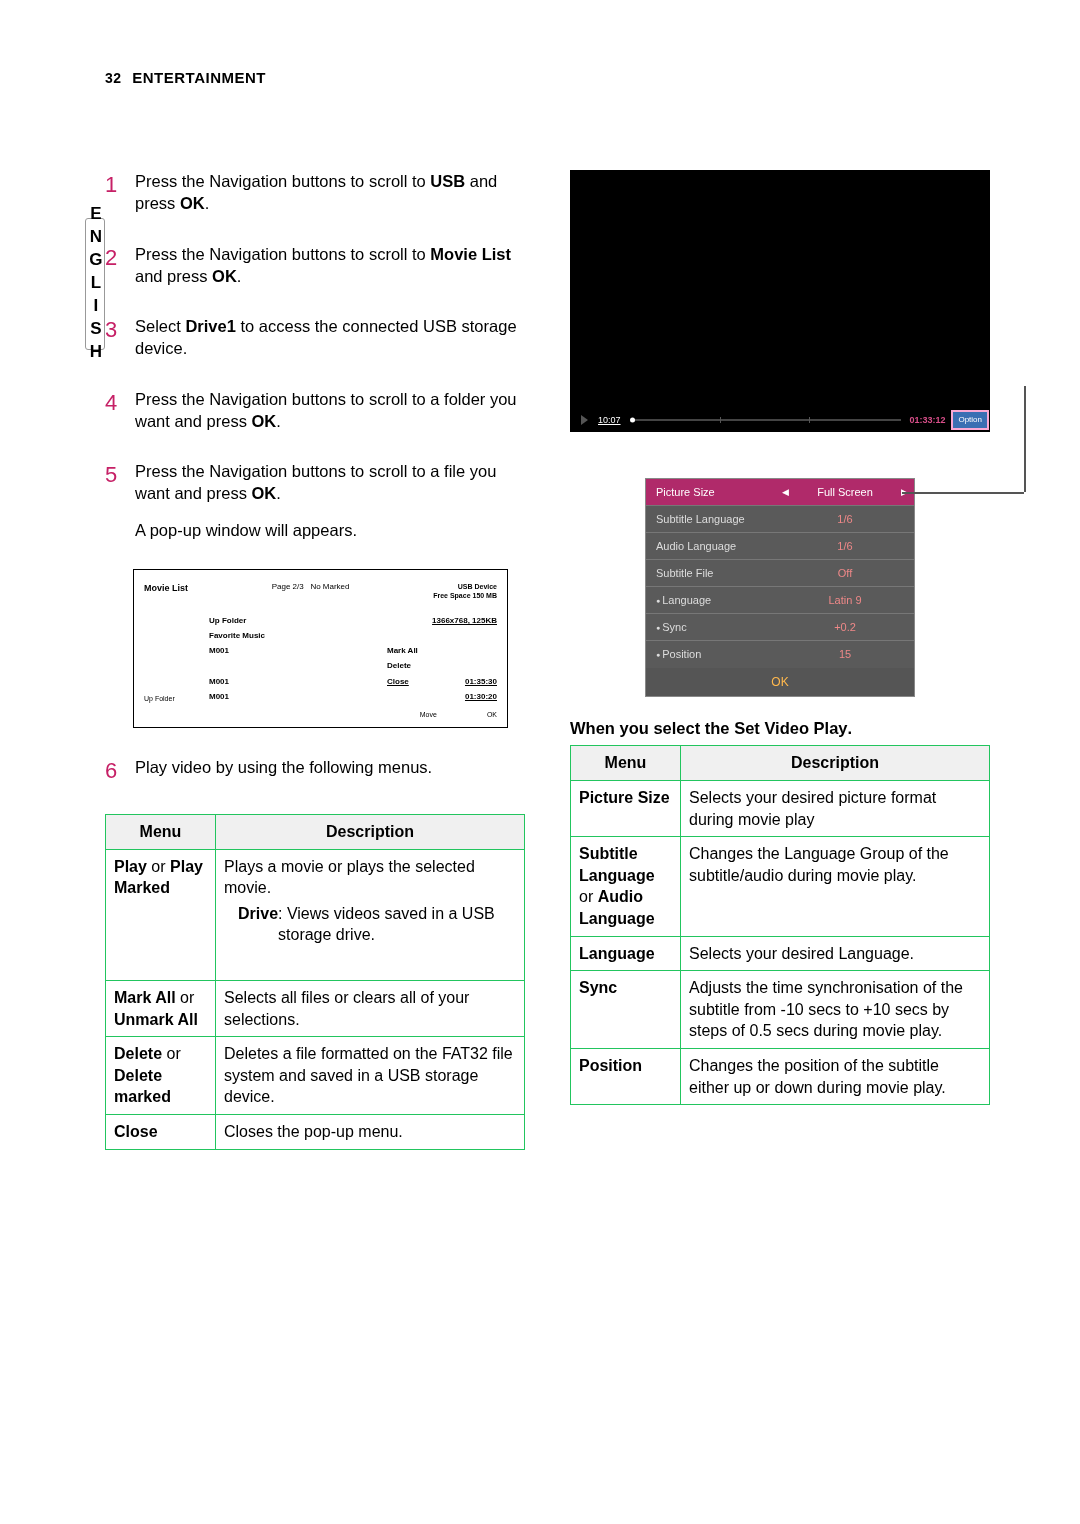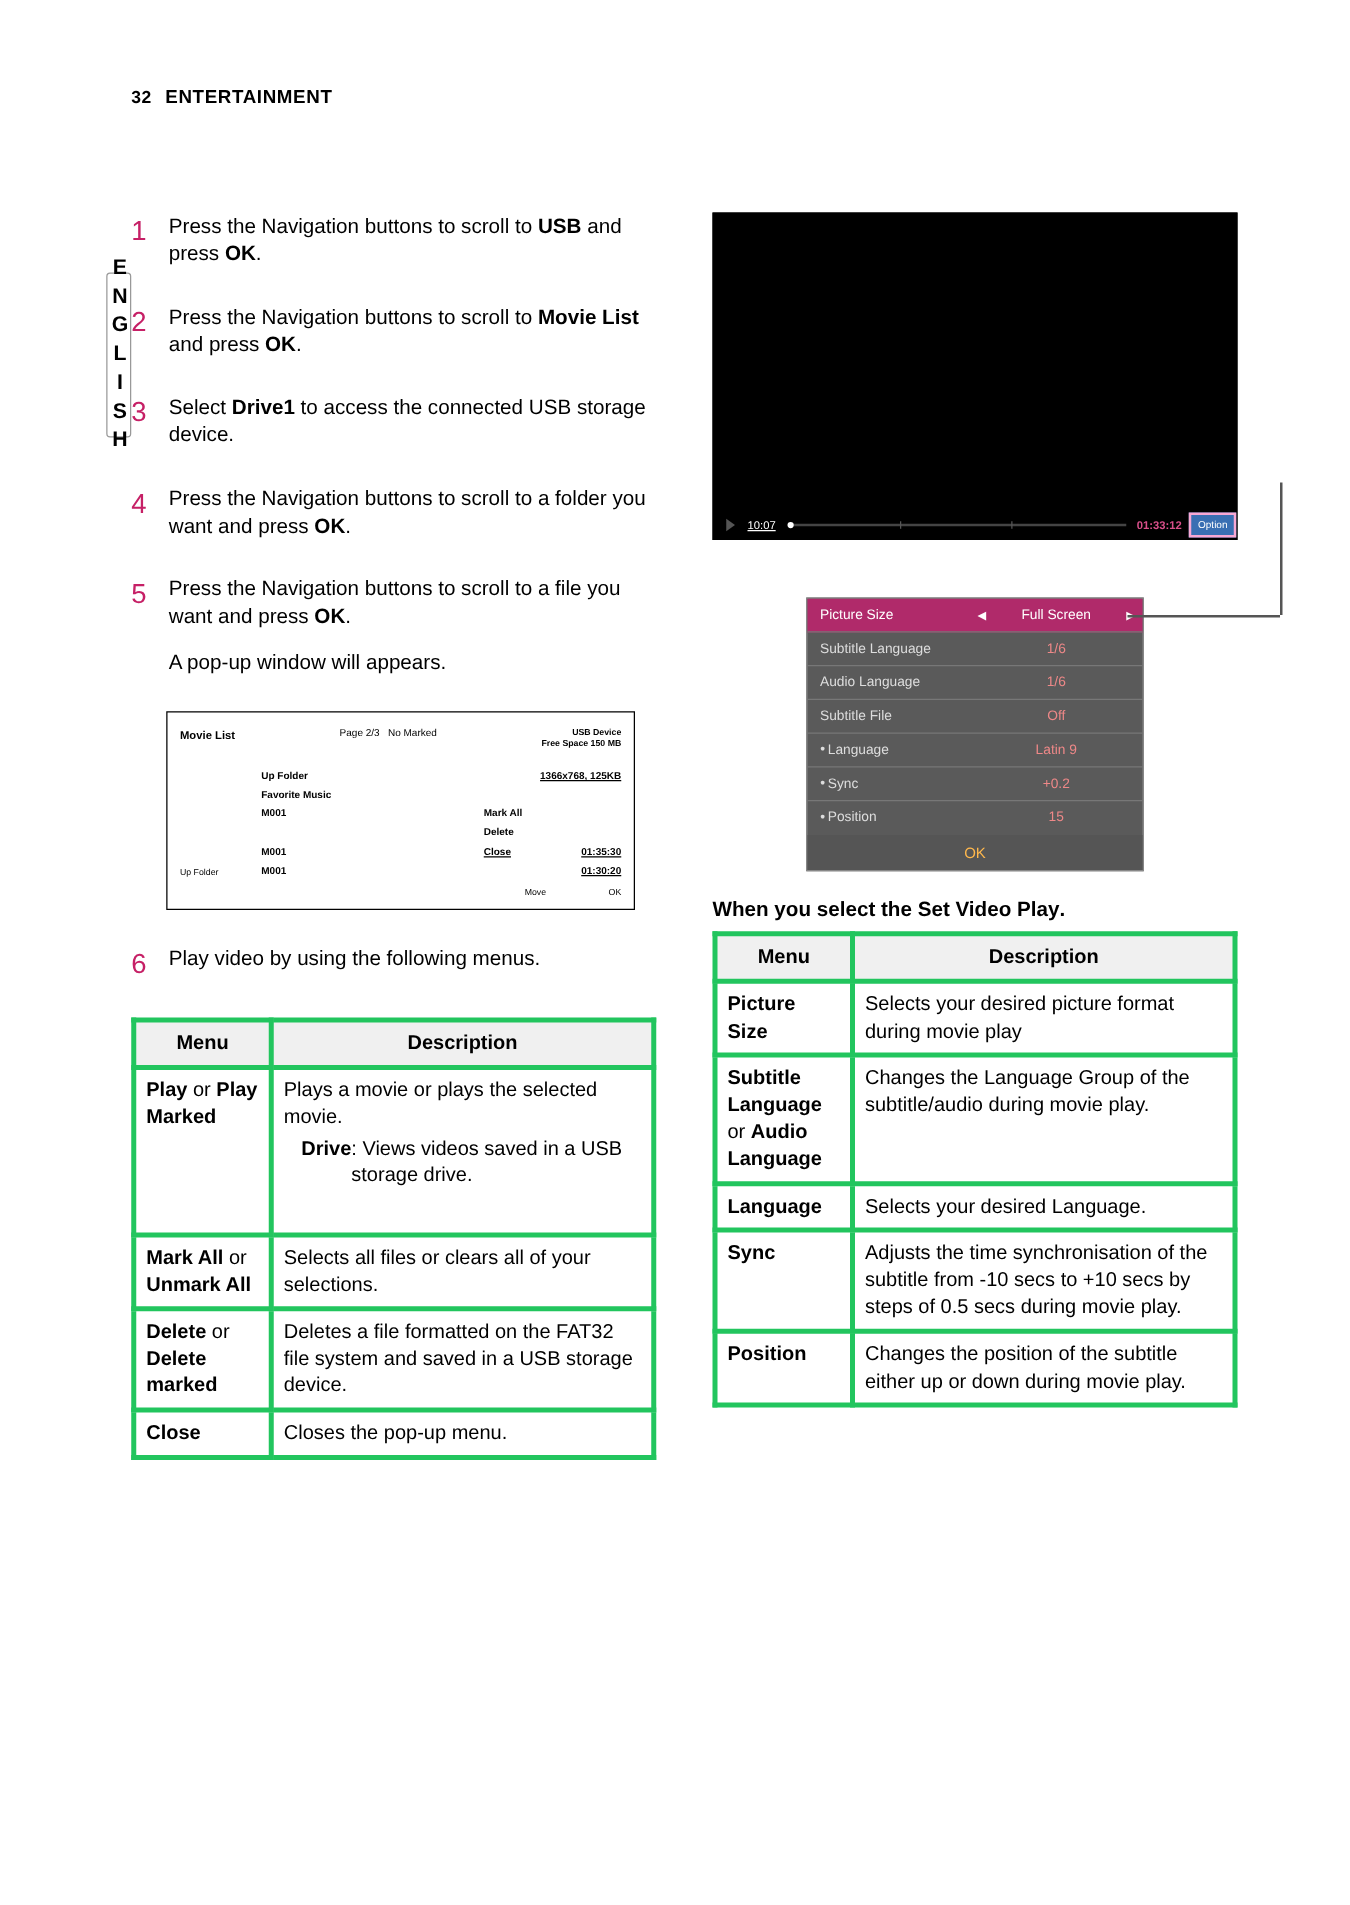--- a/index.html
+++ b/index.html
@@ -86,21 +86,21 @@
   .movielist .ml-foot { display:flex; justify-content:flex-end; gap:50px; font-size:7px; margin-top:6px; }
 
   
   table.desc {
     border-collapse: collapse;
     width: 100%;
     margin-top: 6px;
     font-size: 16px;
   }
   table.desc th, table.desc td {
-    border: 4px solid #22c55e;
+    border: 1px solid #22c55e;
     padding: 6px 8px;
     vertical-align: top;
     text-align: left;
   }
   table.desc th { background: #f0f0f0; font-weight: bold; text-align:center; }
   table.desc td.menu-col { width: 110px; font-weight: normal; }
   table.desc ul { margin: 4px 0 0 14px; padding: 0; }
 
   
   .screen {

